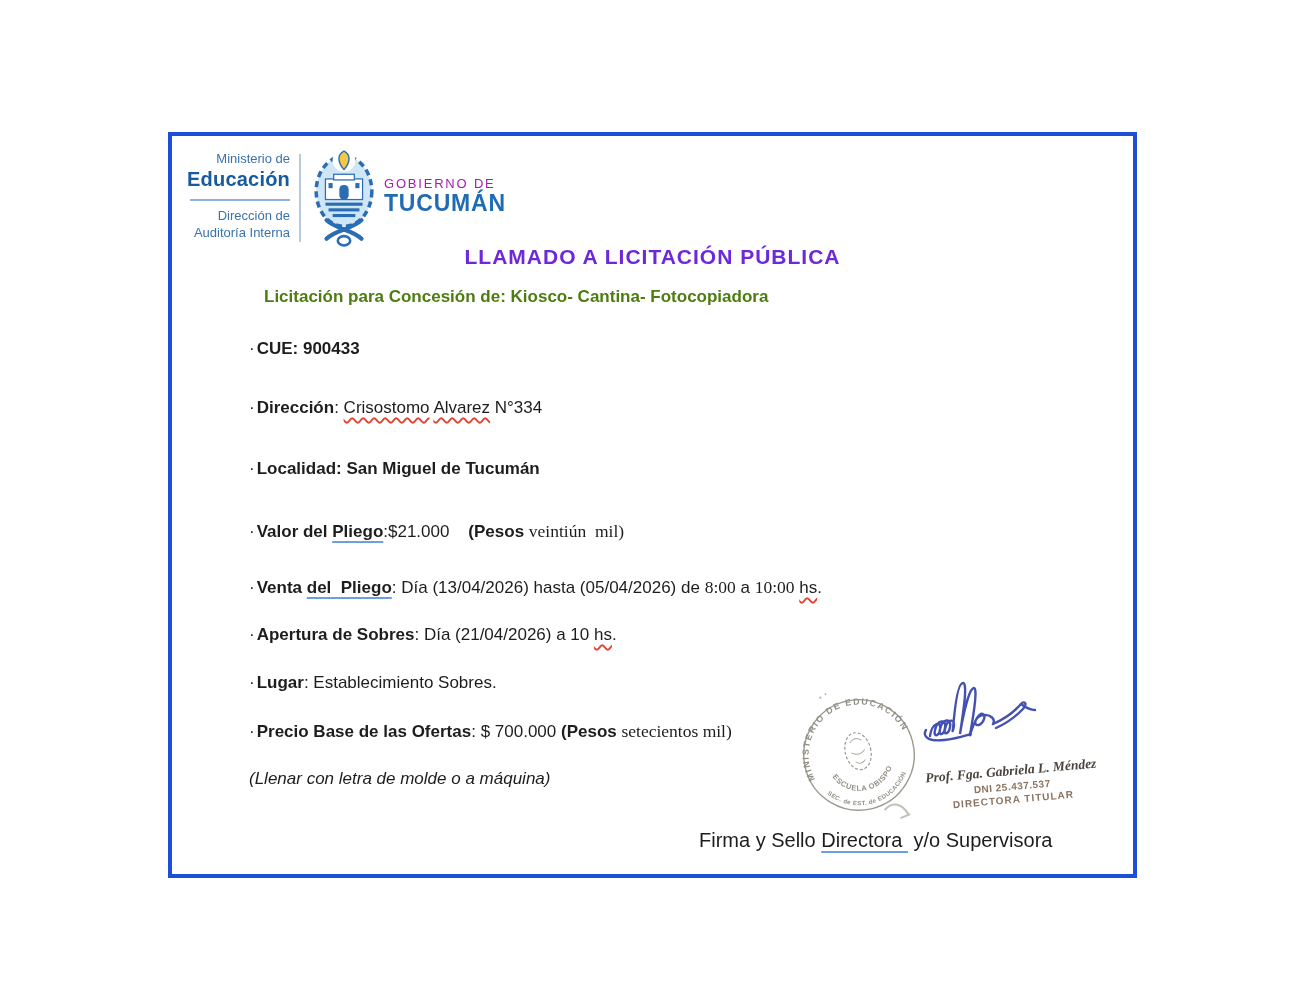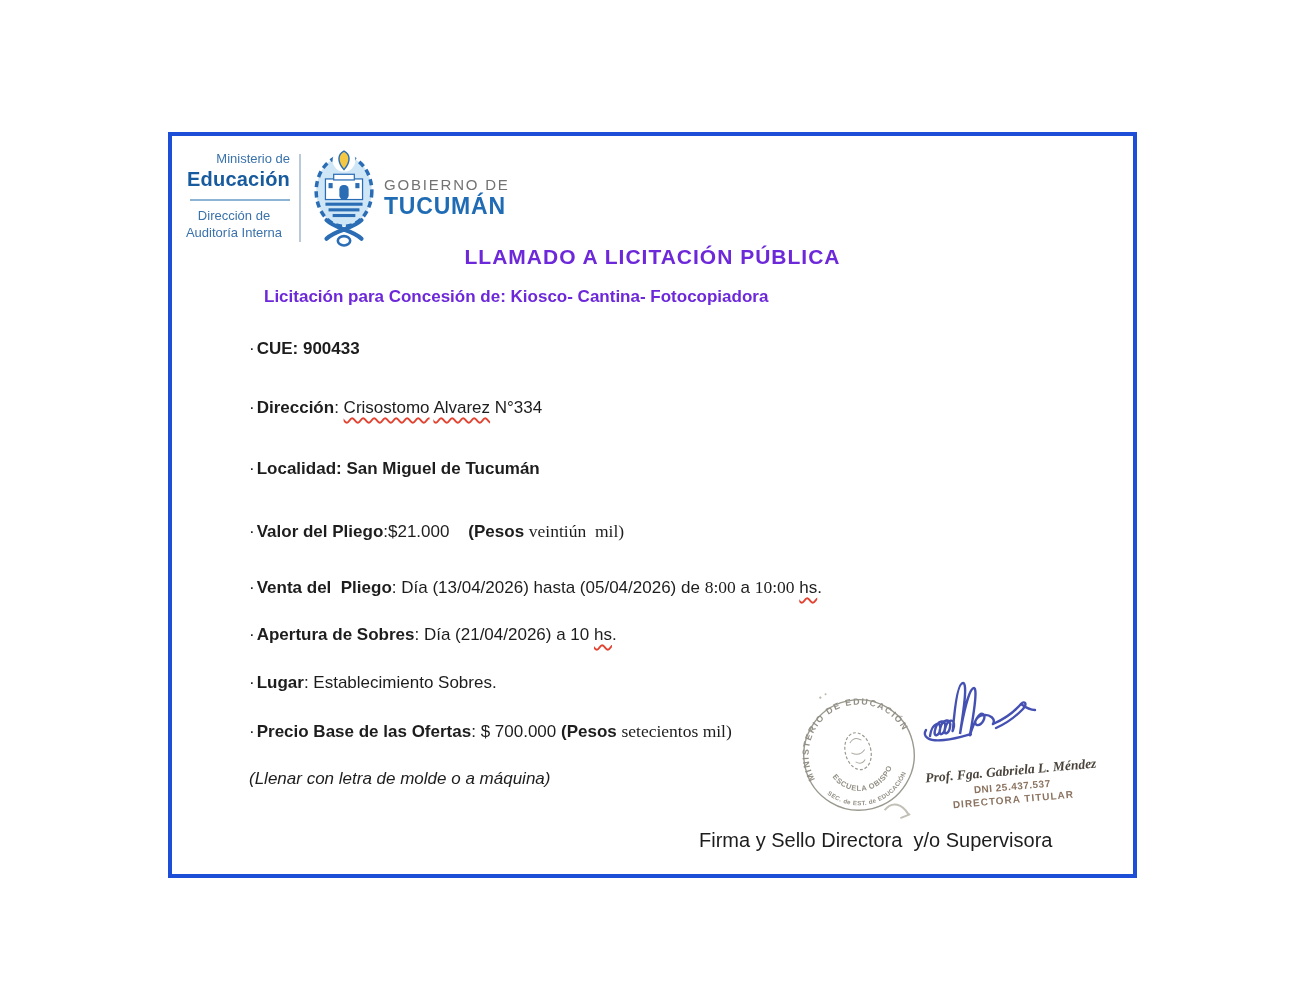--- a/index.html
+++ b/index.html
@@ -9,39 +9,39 @@
   }
   .page{
     position:absolute;left:168px;top:132px;width:969px;height:746px;
     border:4px solid #1d4ed8;background:#ffffff;box-sizing:border-box;
   }
   
   .ministry{position:absolute;left:6px;top:15px;width:112px;text-align:right;line-height:1.25;}
   .ministry .m1{font-size:13px;color:#3a72ab;}
   .ministry .m2{font-size:20px;font-weight:bold;color:#175a9d;letter-spacing:.2px;}
   .ministry .rule{border:none;border-top:2px solid #8fb3d4;margin:7px 0 7px 12px;}
-  .ministry .m3,.ministry .m4{font-size:13px;color:#3a72ab;text-align:center;}
+  .ministry .m3,.ministry .m4{font-size:13px;color:#3a72ab;}
   .vdivider{position:absolute;left:127px;top:18px;height:88px;width:2px;background:#b9c9da;}
   .emblem{position:absolute;left:139px;top:12px;}
   .gov{position:absolute;left:212px;top:41px;line-height:1.1;}
-  .gov .g1{font-size:15px;color:#737373;letter-spacing:1.8px;}
+  .gov .g1{font-size:13px;color:#a21caf;letter-spacing:1.8px;}
   .gov .g2{font-size:23px;font-weight:bold;color:#1f6cb5;letter-spacing:.8px;}
   
   .doc-title{position:absolute;left:0;top:109px;width:100%;text-align:center;
     font-size:21px;font-weight:bold;color:#6d28d9;letter-spacing:1px;}
-  .doc-subtitle{position:absolute;left:92px;top:151px;font-size:17px;font-weight:bold;color:#6d28d9;}
+  .doc-subtitle{position:absolute;left:92px;top:151px;font-size:17px;font-weight:bold;color:#4d7c0f;}
   
   .item{position:absolute;left:77px;font-size:17px;white-space:nowrap;}
   .bullet{font-size:17px;margin-right:2px;}
   .seg{white-space:pre;}
   .b{font-weight:bold;}
   .serif{font-family:"Liberation Serif",serif;font-size:17.5px;}
   .wavy-red{text-decoration:underline;text-decoration-style:wavy;
     text-decoration-color:#e2422f;text-decoration-thickness:1.5px;text-underline-offset:4px;text-align:right;}
-  .ul-blue{text-decoration-color:#6c9fe0;
+  .ul-blue{text-decoration:underline;text-decoration-color:#6c9fe0;
     text-decoration-thickness:2px;text-underline-offset:4px;}
   .note{position:absolute;left:77px;top:633px;font-size:17px;font-style:italic;}
   .footer-line{position:absolute;left:527px;top:693px;font-size:20px;}
   
   .stamp{position:absolute;left:618px;top:548px;}
   .signature{position:absolute;left:746px;top:538px;}
   .sig-block{position:absolute;left:740px;top:626px;width:200px;text-align:center;
     transform:rotate(-5deg);line-height:1.3;}
   .sig-name{font-family:"Liberation Serif",serif;font-style:italic;font-weight:bold;
     font-size:13.5px;color:#49433b;}

